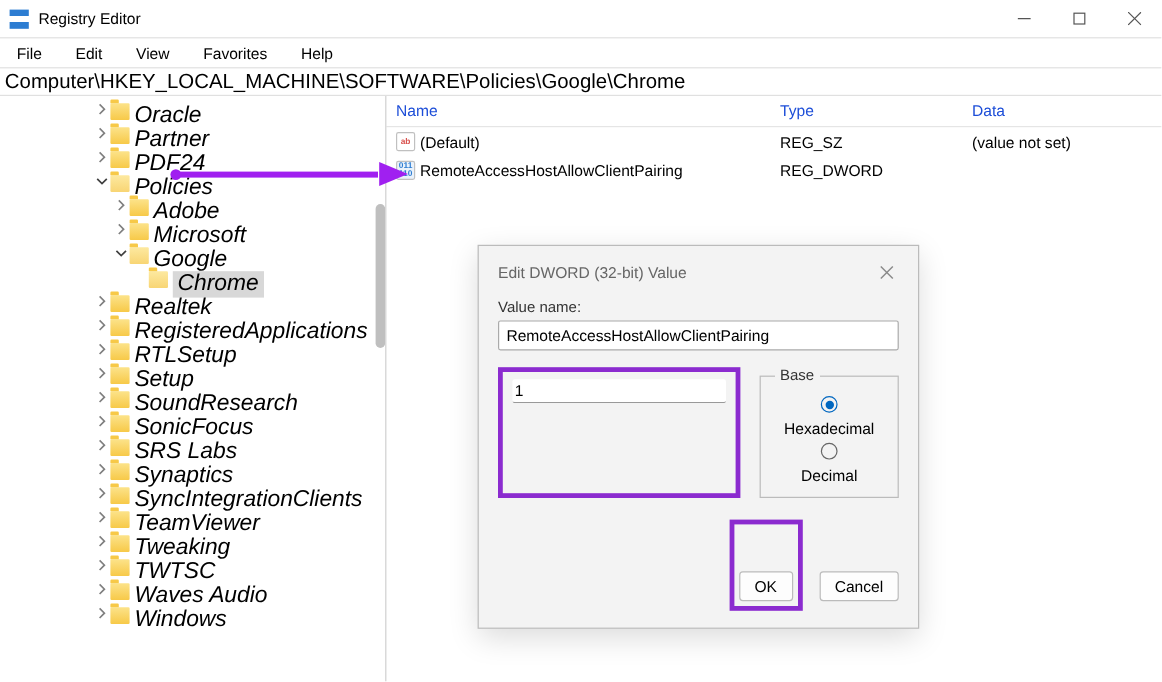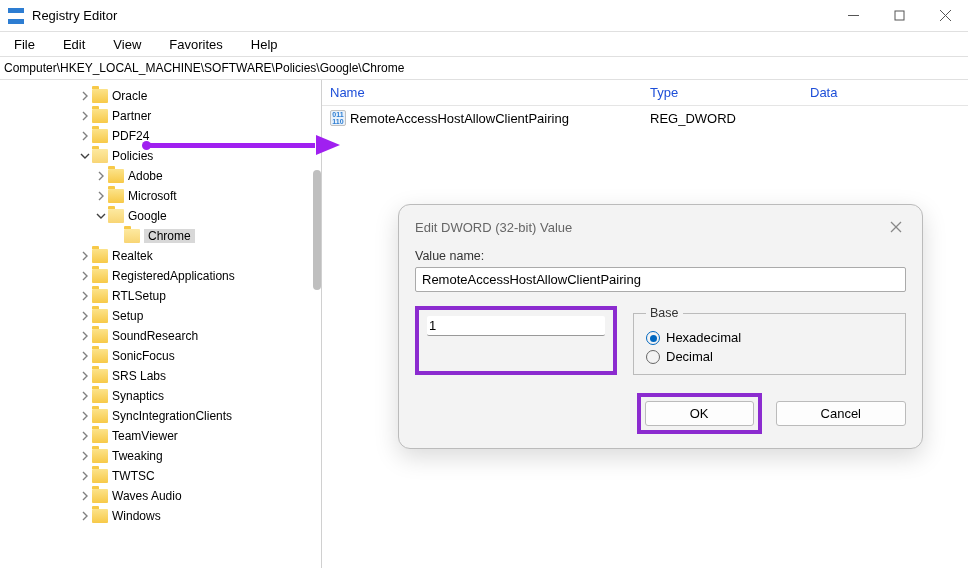--- a/index.html
+++ b/index.html
@@ -12,29 +12,29 @@
     .titlebar .title { font-size: 13px; color: #000; }
     .titlebar .spacer { flex: 1; }
     .win-btn { width: 46px; height: 32px; display: flex; align-items: center; justify-content: center; color: #555; }
     .win-btn svg { width: 11px; height: 11px; }
 
     
     .menubar { height: 24px; display: flex; align-items: center; gap: 16px; padding-left: 8px; font-size: 13px; color: #000; }
     .menubar .item { padding: 2px 6px; cursor: default; }
 
     
-    .addressbar { height: 24px; display: flex; align-items: center; padding-left: 4px; font-size: 12px; border-top: 1px solid #e0e0e0; border-bottom: 1px solid #e0e0e0; background: #fff; }
+    .addressbar { height: 24px; display: flex; align-items: center; padding-left: 4px; font-size: 17px; border-top: 1px solid #e0e0e0; border-bottom: 1px solid #e0e0e0; background: #fff; }
 
     
     .main { display: flex; height: calc(568px - 32px - 24px - 24px); }
 
     
     .tree { width: 322px; border-right: 1px solid #d0d0d0; overflow: hidden; position: relative; padding-top: 6px; }
     .tree-scroll { position: absolute; right: 0; top: 90px; width: 8px; height: 120px; background: #bfbfbf; border-radius: 4px; }
-    .tree-row { display: flex; align-items: center; height: 20px; font-size: 12px; padding-right: 8px; white-space: nowrap; }
+    .tree-row { display: flex; align-items: flex-start; height: 20px; font-size: 19px; padding-right: 8px; white-space: nowrap; font-style: italic; }
     .tree-row .chev { width: 14px; display: inline-flex; align-items: center; justify-content: center; color: #666; flex-shrink: 0; }
     .tree-row .chev svg { width: 10px; height: 10px; }
     .tree-row .folder { width: 16px; height: 14px; margin-right: 4px; flex-shrink: 0; background: linear-gradient(to bottom, #fce38a, #f7c948); border-radius: 1px; position: relative; }
     .tree-row .folder::before { content: ""; position: absolute; top: -3px; left: 0; width: 7px; height: 3px; background: #f7c948; border-radius: 1px 1px 0 0; }
     .tree-row .folder.open { background: linear-gradient(to bottom, #fde9a0, #f8d574); }
     .tree-row .label { }
     .tree-row.selected .label { background: #d8d8d8; padding: 0 4px; }
     .tree-row .spacer-indent { display: inline-block; flex-shrink: 0; }
 
     
@@ -44,37 +44,37 @@
     .col-name { width: 320px; }
     .col-type { width: 160px; }
     .col-data { flex: 1; }
     .list-row { display: flex; height: 24px; align-items: center; font-size: 13px; }
     .list-row .col { padding-left: 8px; display: flex; align-items: center; gap: 4px; }
     .val-icon { width: 16px; height: 16px; display: inline-flex; align-items: center; justify-content: center; font-size: 9px; font-weight: bold; background: #fff; border: 1px solid #c0c0c0; border-radius: 2px; flex-shrink: 0; }
     .val-icon.sz { color: #d9534f; }
     .val-icon.dw { color: #2d7dd2; background: #eaf2fb; }
 
     
-    .dialog { position: absolute; left: 398px; top: 204px; width: 525px; background: #f3f3f3; border: 1px solid #bbb; border-radius: 12px; box-shadow: 0 8px 24px rgba(0,0,0,0.15); padding: 12px 16px 14px; }
+    .dialog { position: absolute; left: 398px; top: 204px; width: 368px; background: #f3f3f3; border: 1px solid #bbb; border-radius: 0; box-shadow: 0 8px 24px rgba(0,0,0,0.15); padding: 12px 16px 14px; }
     .dialog .dlg-title-row { display: flex; align-items: center; justify-content: space-between; margin-bottom: 12px; }
     .dialog .dlg-title { font-size: 13px; color: #666; }
     .dialog .dlg-close { color: #888; width: 20px; height: 20px; display: flex; align-items: center; justify-content: center; }
     .dialog .field-label { font-size: 12.5px; color: #333; margin-bottom: 4px; }
     .dialog input[type="text"] { width: 100%; padding: 4px 6px; font-size: 13px; background: #fff; border: 1px solid #aaa; border-radius: 2px; }
     .dialog .row2 { display: flex; margin-top: 14px; gap: 16px; }
     .dialog .value-data-box { border: 4px solid #8b2bcf; padding: 6px 8px 8px; width: 202px; }
     .dialog .value-data-box input { border: none; border-bottom: 1px solid #999; padding: 2px 2px; font-size: 13px; width: 100%; outline: none; }
     .dialog fieldset { border: 1px solid #bbb; padding: 6px 12px 10px; flex: 1; }
     .dialog legend { font-size: 12.5px; color: #333; padding: 0 4px; }
-    .dialog .radio-row { display: flex; align-items: flex-end; gap: 6px; margin-top: 4px; font-size: 13px; }
+    .dialog .radio-row { display: flex; align-items: center; gap: 6px; margin-top: 4px; font-size: 13px; flex-direction: column; }
     .dialog .radio-row .radio { width: 14px; height: 14px; border-radius: 50%; border: 1.5px solid #666; display: inline-flex; align-items: center; justify-content: center; }
     .dialog .radio-row .radio.checked { border-color: #0067c0; }
     .dialog .radio-row .radio.checked::after { content: ""; width: 7px; height: 7px; border-radius: 50%; background: #0067c0; }
     .dialog .btn-row { display: flex; justify-content: flex-end; gap: 14px; margin-top: 18px; align-items: center; }
-    .dialog .btn { padding: 4px 44px; font-size: 13px; background: #fdfdfd; border: 1px solid #bbb; border-radius: 3px; }
+    .dialog .btn { padding: 4px 12px; font-size: 13px; background: #fdfdfd; border: 1px solid #bbb; border-radius: 3px; margin-top: 35px; }
     .ok-wrap { border: 4px solid #8b2bcf; padding: 4px; }
 
     
     .arrow { position: absolute; left: 145px; top: 135px; width: 195px; height: 20px; pointer-events: none; }
     .arrow-line { position: absolute; left: 0; top: 8px; width: 170px; height: 5px; background: #a020f0; }
     .arrow-head { position: absolute; right: 0; top: 0; width: 0; height: 0; border-top: 10px solid transparent; border-bottom: 10px solid transparent; border-left: 24px solid #a020f0; }
     .arrow-dot { position: absolute; left: -3px; top: 6px; width: 9px; height: 9px; background: #a020f0; border-radius: 50%; }
   </style>
 </head>
 <body>
@@ -335,20 +335,28 @@
     </div>
   <div class="right">
     <div class="list-header">
       <div class="col col-name">Name</div>
       <div class="col col-type">Type</div>
       <div class="col col-data">Data</div>
     </div>
     <div id="list-body">
         <div class="list-row">
           <div class="col col-name">
+            <span class="val-icon sz" style="white-space: pre; line-height: 7px; font-size: 7px;">ab</span>
+            <span>(Default)</span>
+          </div>
+          <div class="col col-type">REG_SZ</div>
+          <div class="col col-data">(value not set)</div>
+        </div>
+        <div class="list-row">
+          <div class="col col-name">
             <span class="val-icon dw" style="white-space: pre; line-height: 7px; font-size: 7px;">011
 110</span>
             <span>RemoteAccessHostAllowClientPairing</span>
           </div>
           <div class="col col-type">REG_DWORD</div>
         </div>
       </div>
   </div>
 </div>
 

